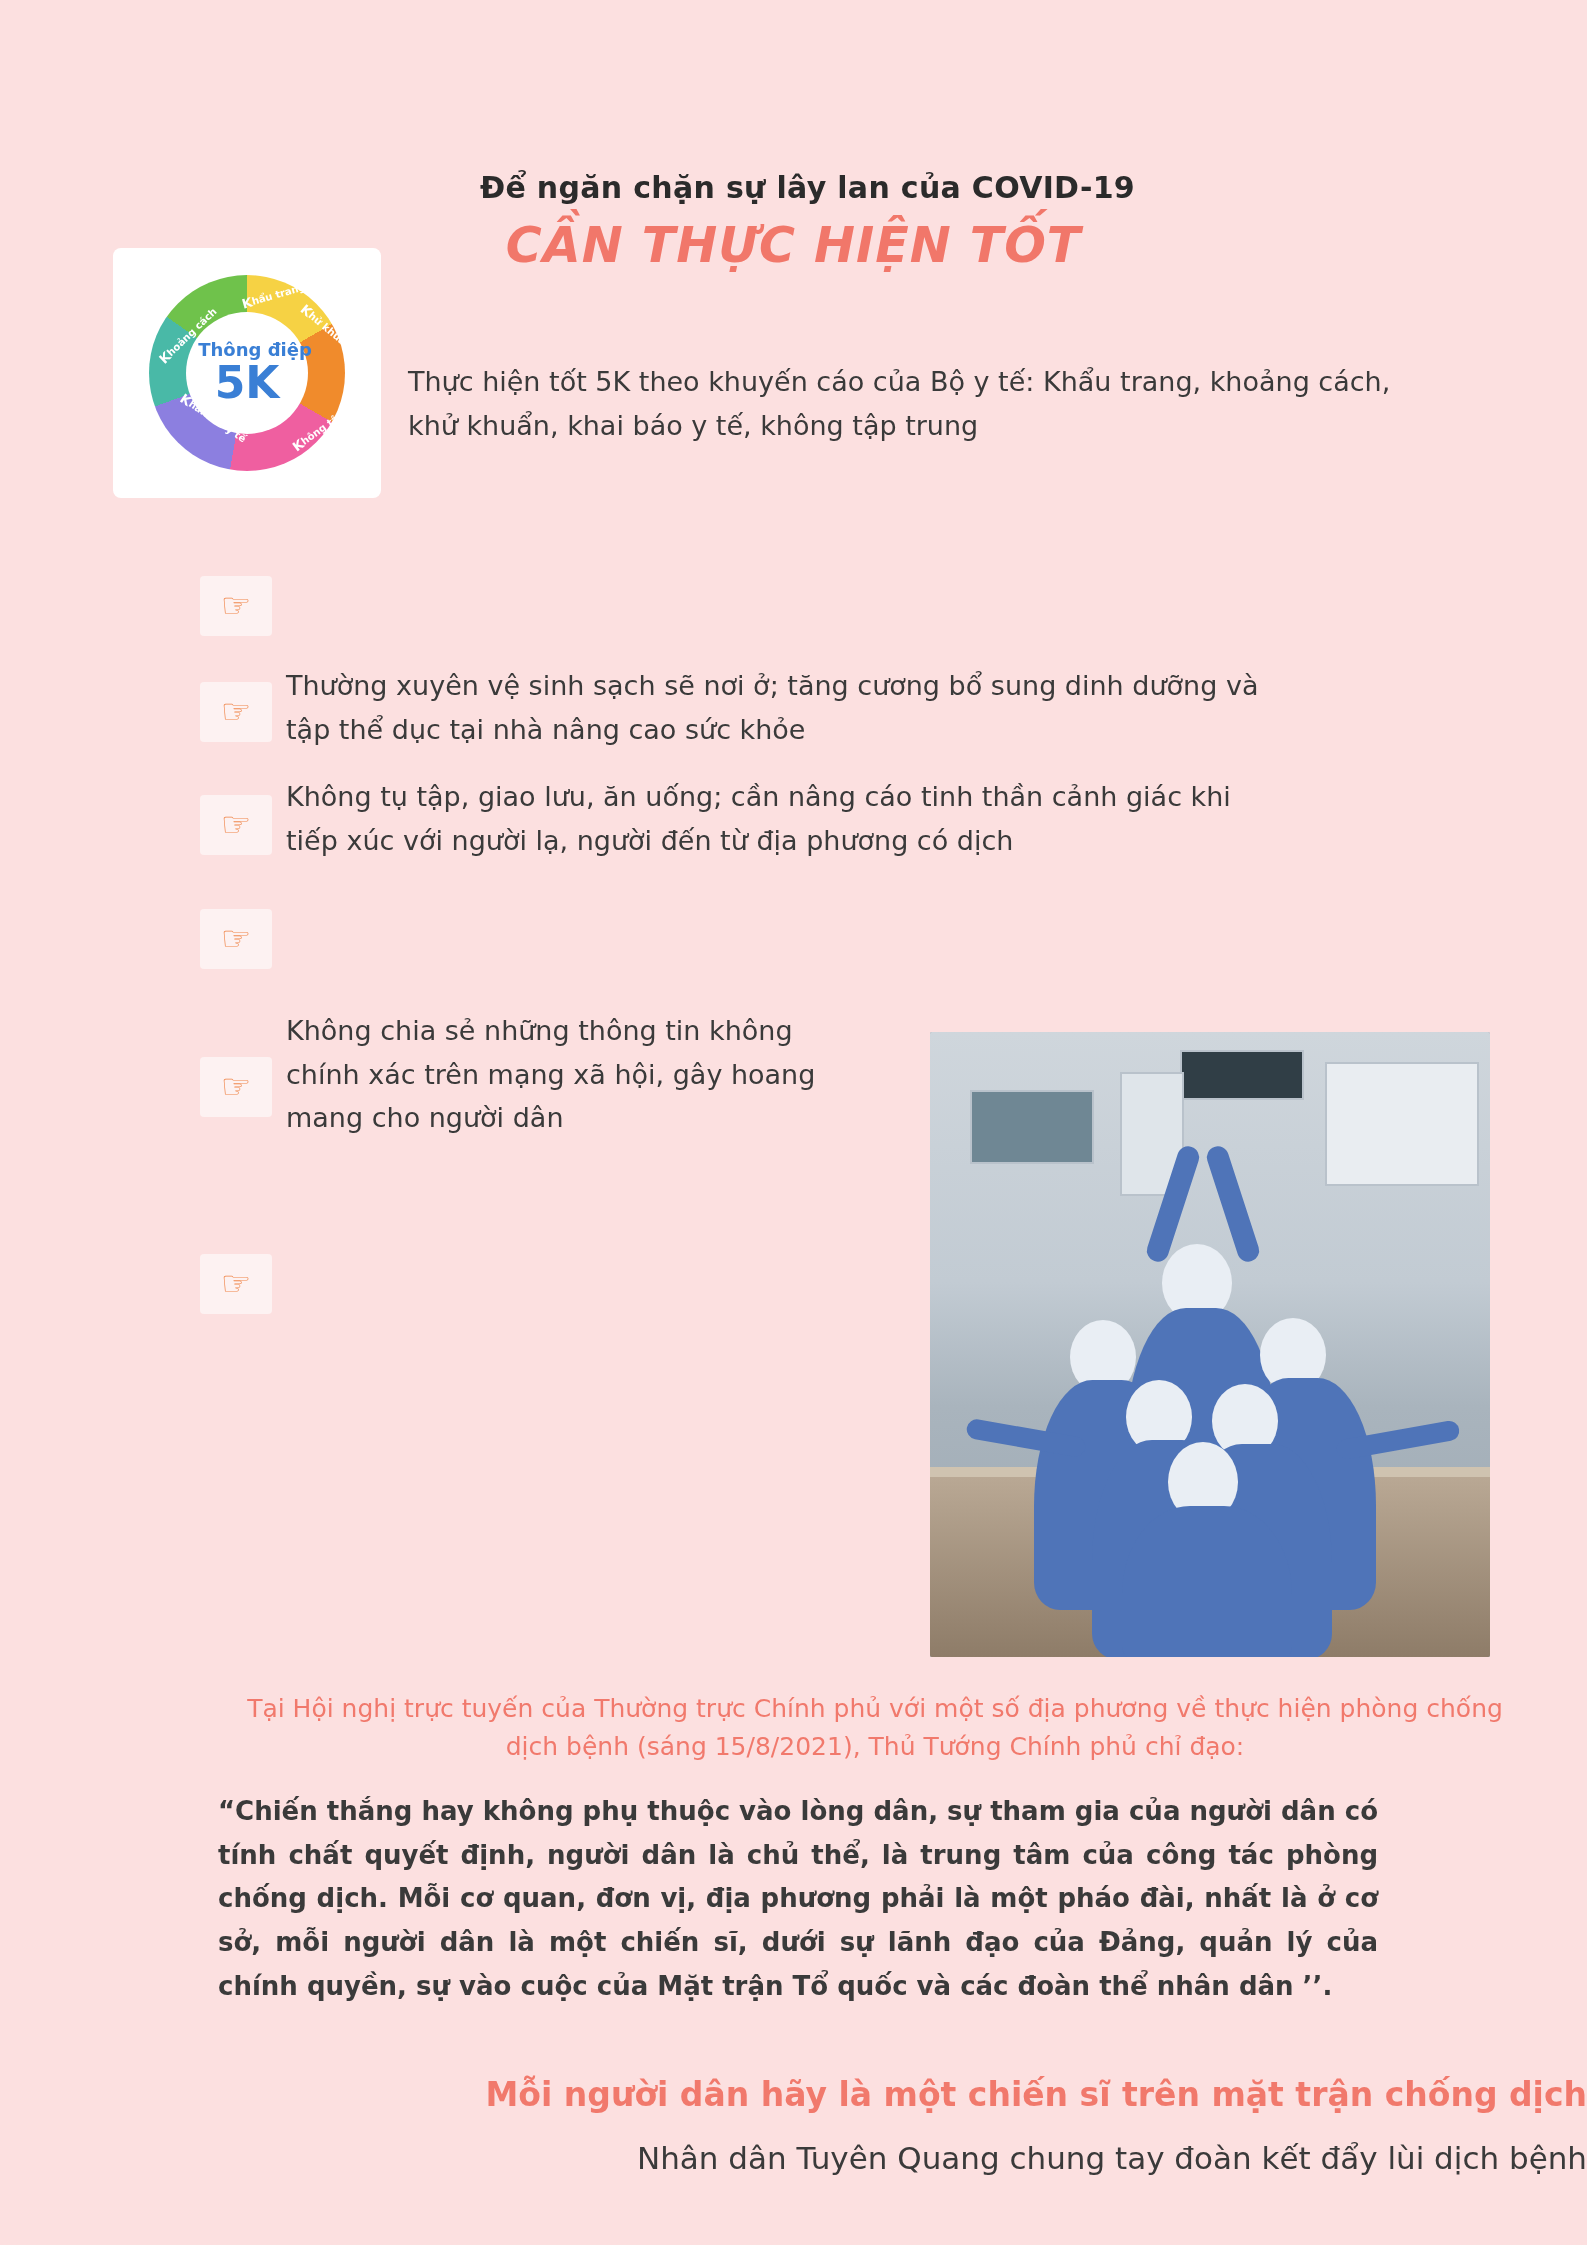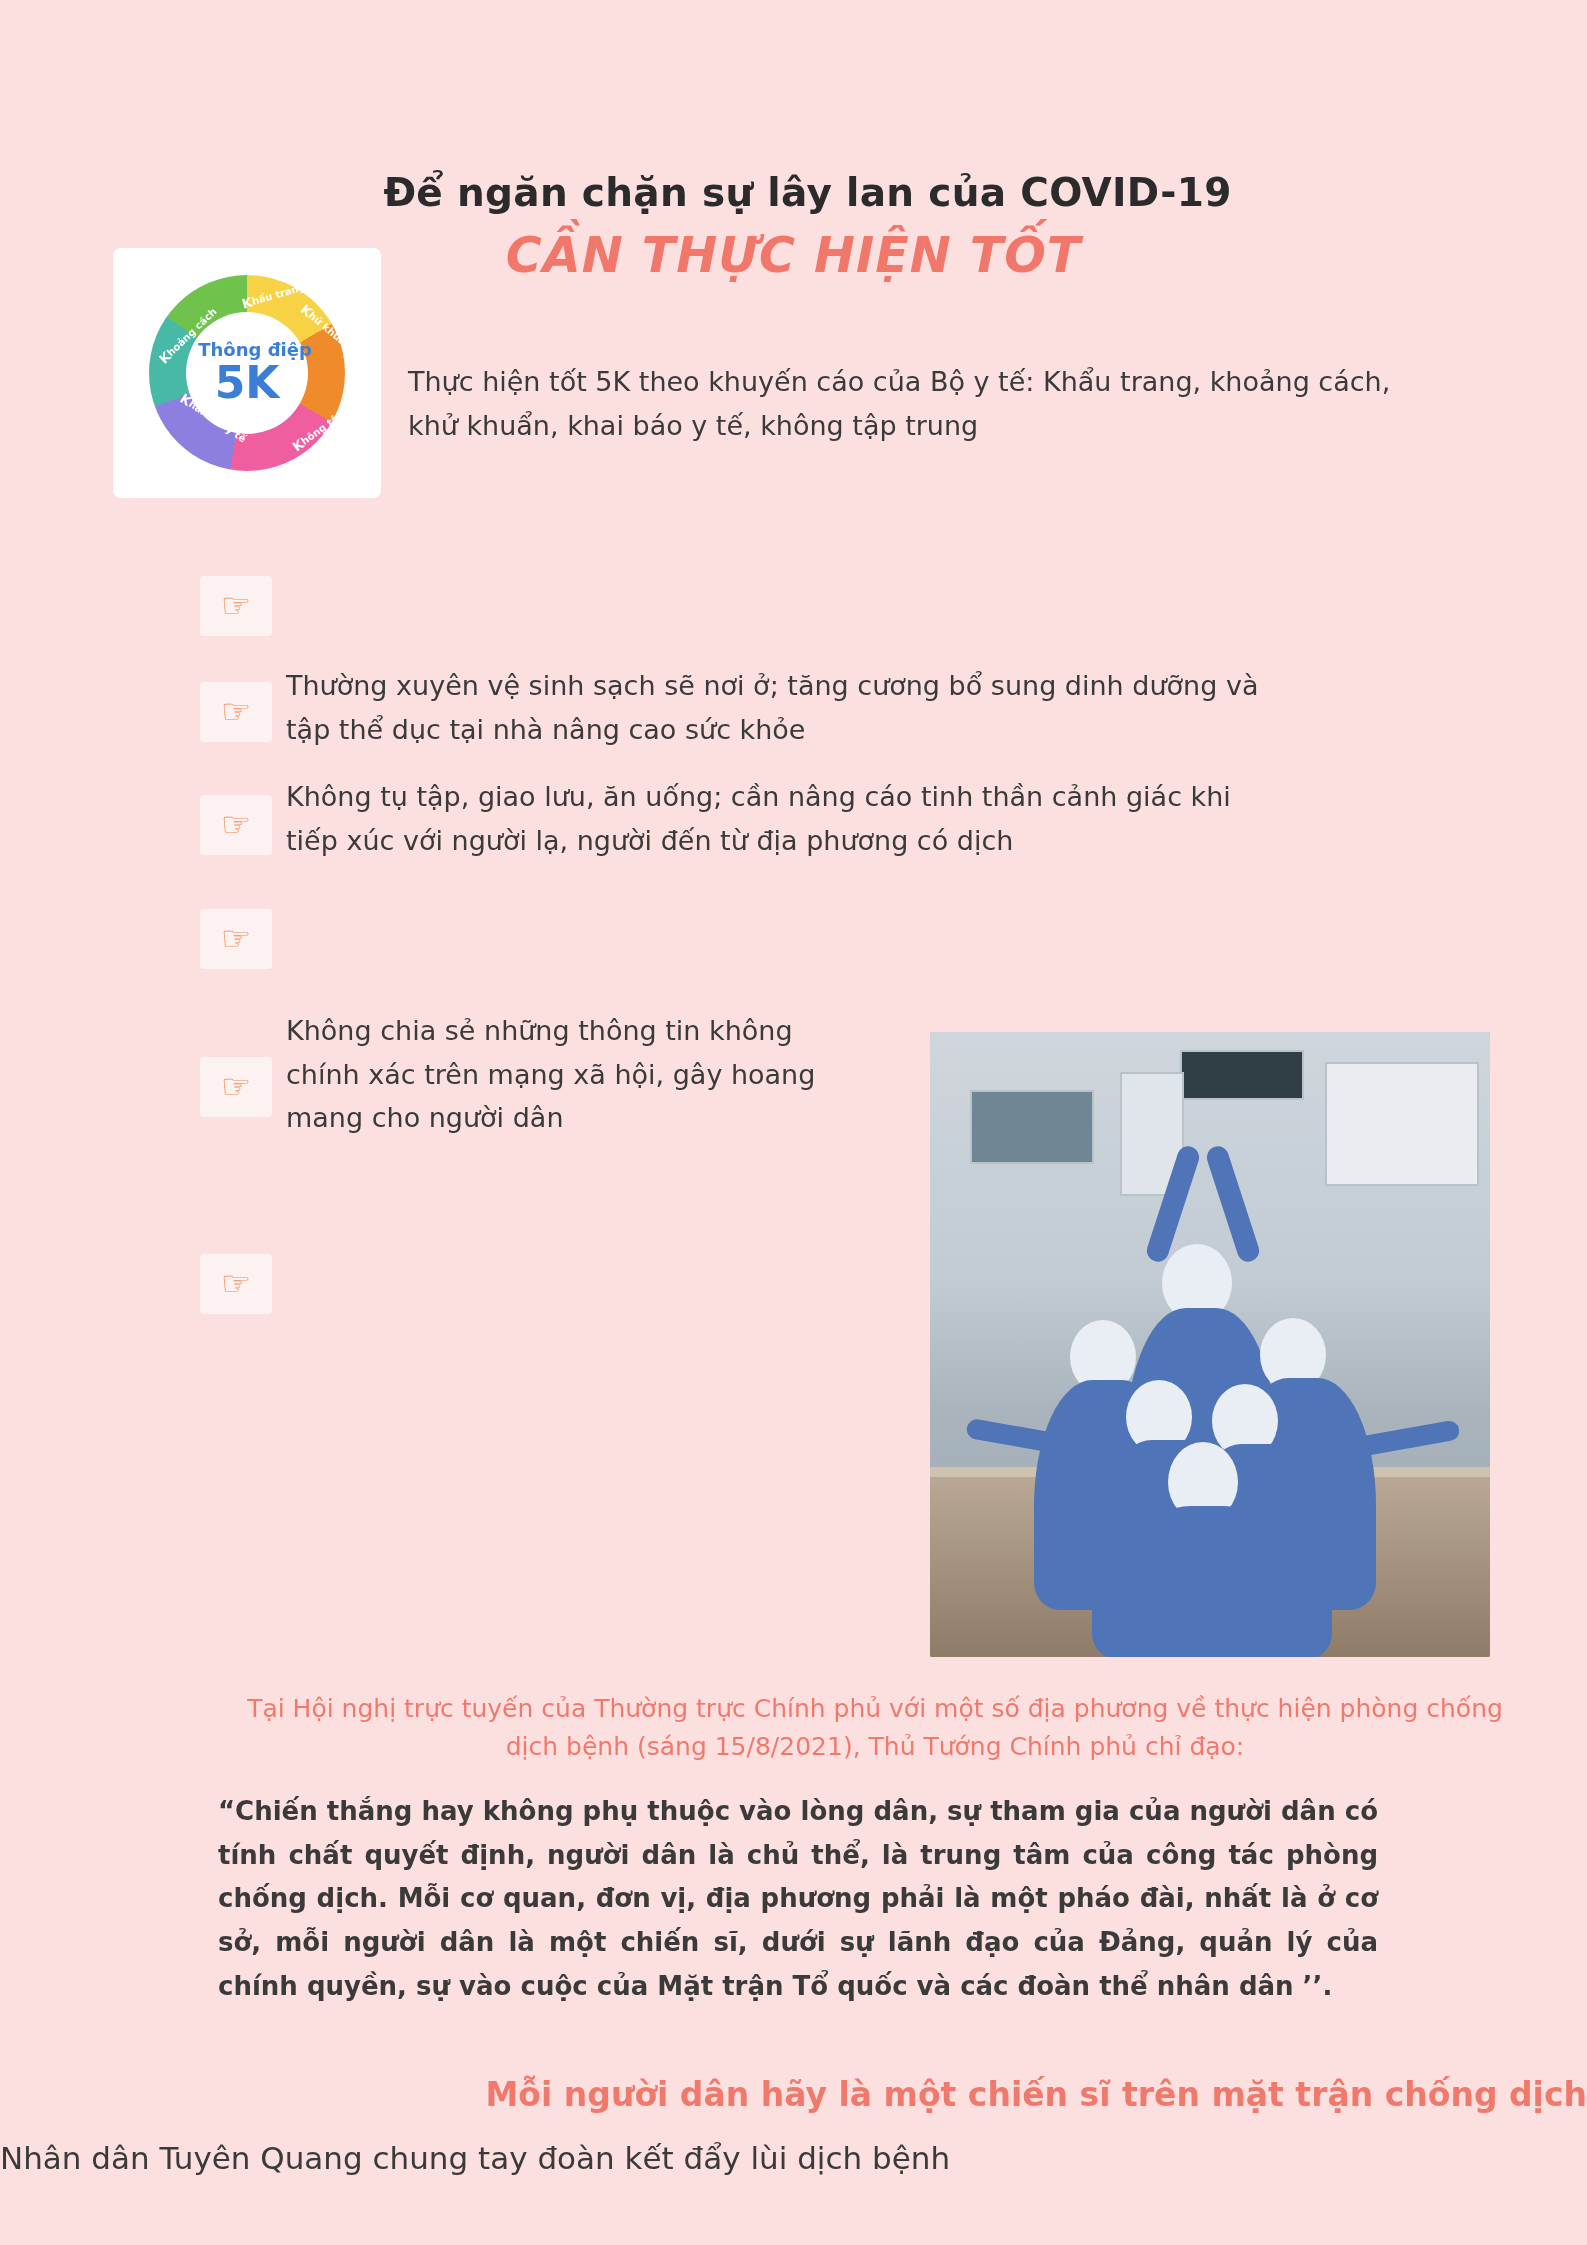--- a/index.html
+++ b/index.html
@@ -26,21 +26,21 @@
   .header {
     position: absolute;
     left: 0;
     top: 170px;
     width: 1587px;
     text-align: center;
   }
   .title-main {
     font-family: "DejaVu Sans", sans-serif;
     font-weight: bold;
-    font-size: 39px;
+    font-size: 30px;
     color: #2b2b2b;
     letter-spacing: 0.3px;
     padding-left: 28px;
   }
   .title-sub {
     margin-top: 12px;
     font-family: "DejaVu Sans", sans-serif;
     font-weight: bold;
     font-style: italic;
     font-size: 49px;
@@ -274,21 +274,21 @@
     text-align: right;
     font-size: 33px;
     font-weight: bold;
     color: #f1796c;
   }
   .footer2 {
     position: absolute;
     left: 0;
     top: 2140px;
     width: 1587px;
-    text-align: left;
+    text-align: right;
     font-size: 31px;
     color: #3a3a3a;
   }
 </style>
 </head>
 <body>
 
 <div class="poster">
 
   <div class="header">

